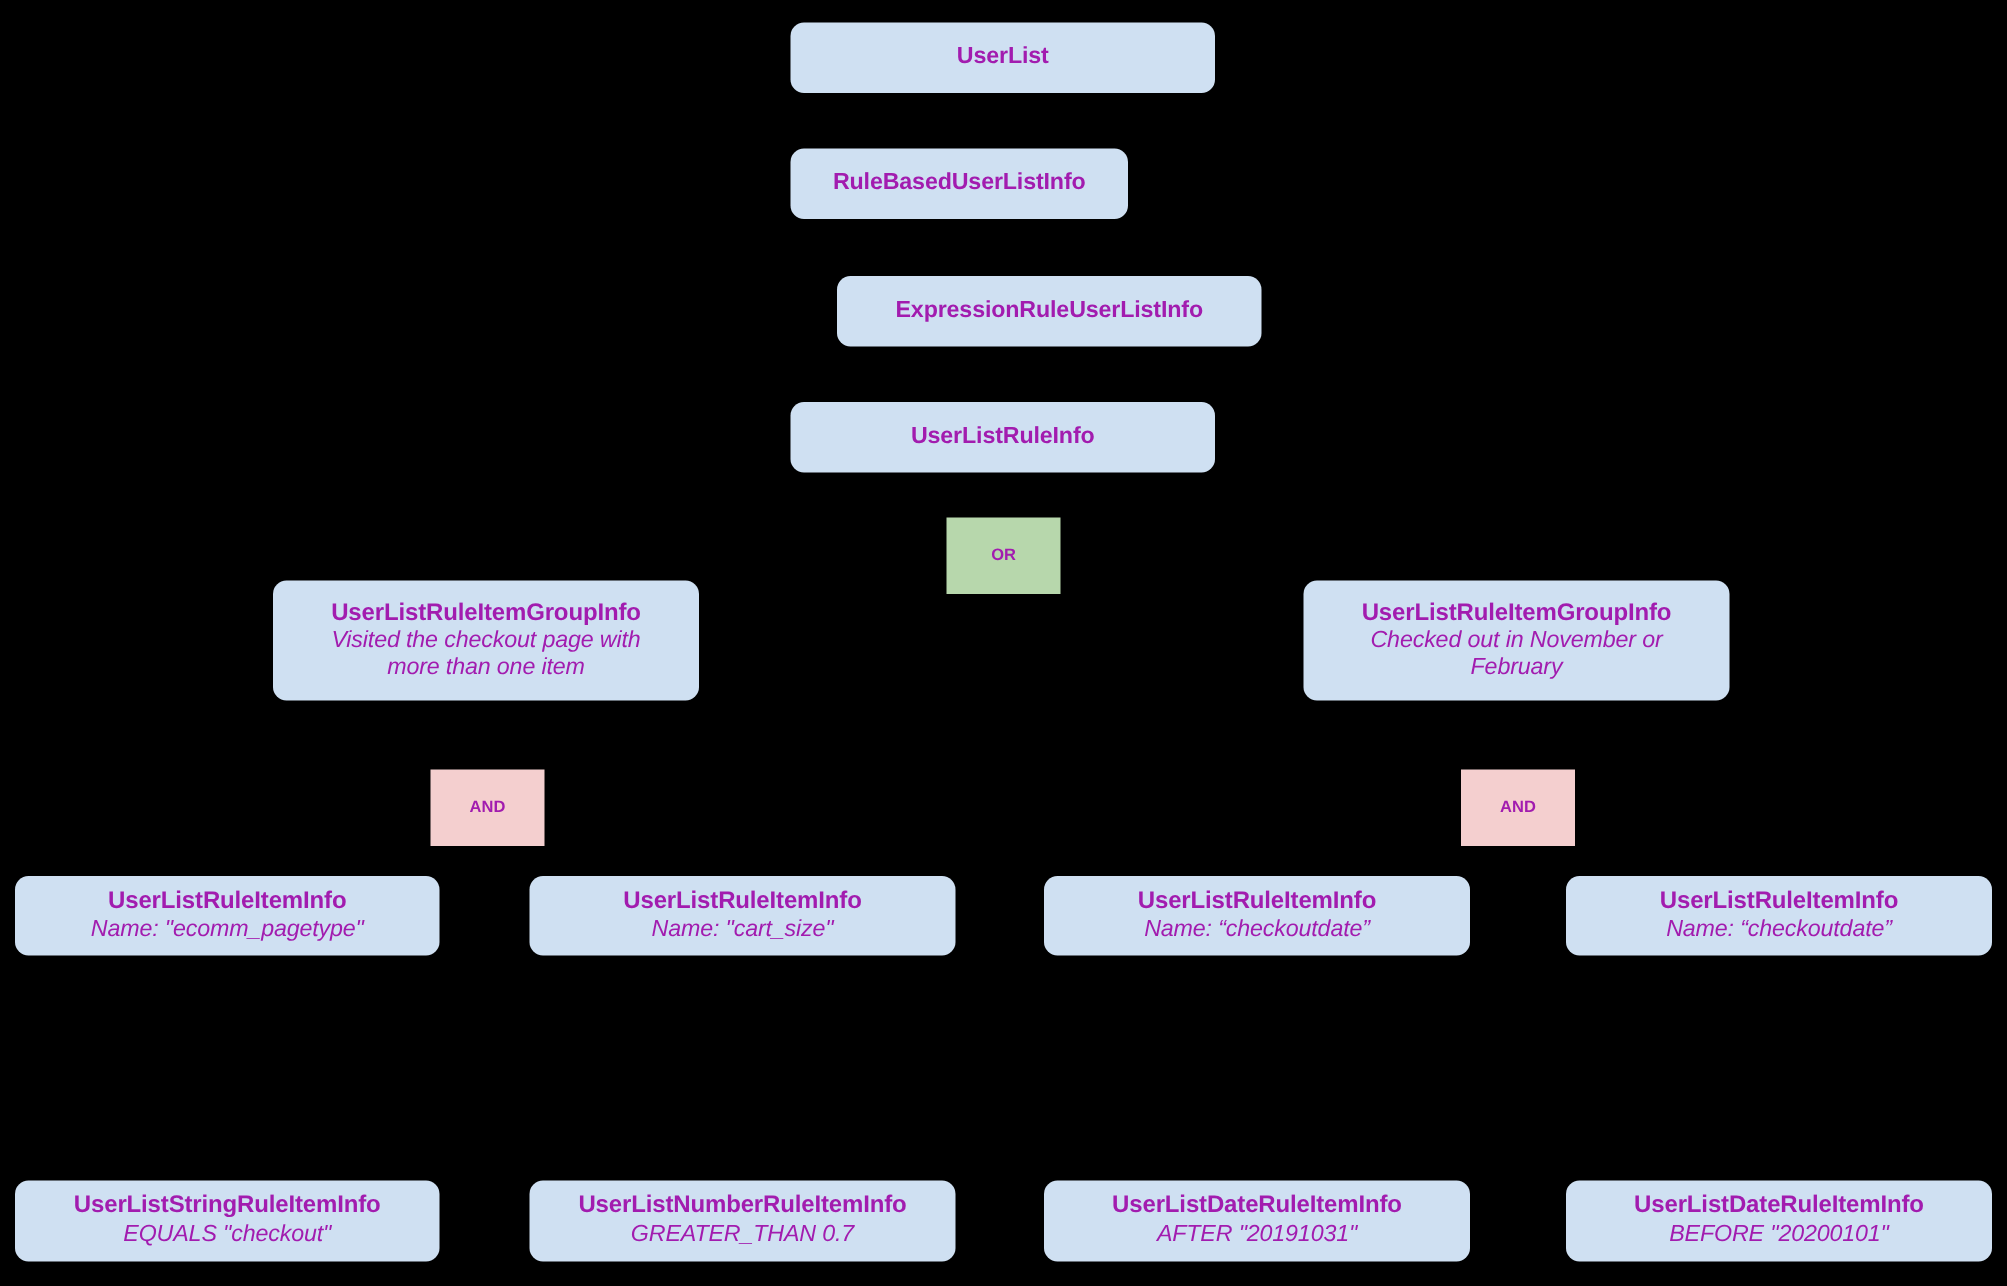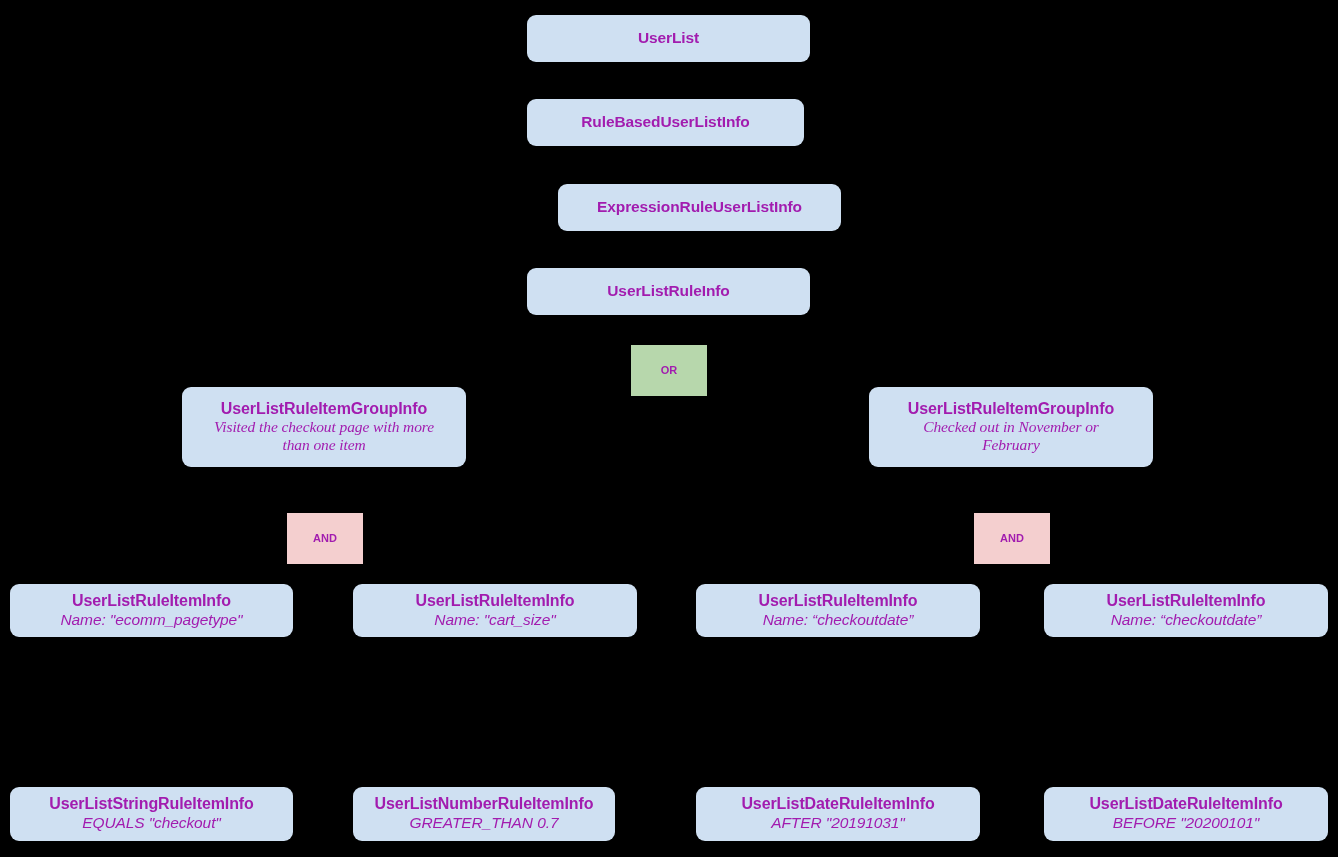--- a/index.html
+++ b/index.html
@@ -75,21 +75,20 @@
   
   .op {
     font-weight: bold;
     font-size: 11px;
   }
 
   
   .group .subtitle {
     padding: 0 24px;
     line-height: 1.16;
-    font-family: Liberation Serif, serif;
   }
 </style>
 </head>
 <body>
 
 <div id="diagram">
 
   <svg id="edges" viewBox="0 0 1338 857" width="1338" height="857" aria-hidden="true">
     <g stroke="#000000" stroke-width="2" fill="none">
       <path d="M669,62 L669,100"></path>
@@ -126,21 +125,21 @@
       <polygon points="495,787 489,777 501,777"></polygon>
       <polygon points="838,787 832,777 844,777"></polygon>
       <polygon points="1186,787 1180,777 1192,777"></polygon>
     </g>
   </svg>
 
   <div class="node rounded chain" style="left:527px; top:15px; width:283px; height:47px; background:#cfe0f2;">
     <span class="title">UserList</span>
   </div>
 
-  <div class="node rounded chain" style="left:527px; top:99px; width:277px; height:47px; background:#cfe0f2;">
+  <div class="node rounded chain" style="left:527px; top:99px; width:225px; height:47px; background:#cfe0f2;">
     <span class="title">RuleBasedUserListInfo</span>
   </div>
 
   <div class="node rounded chain" style="left:527px; top:184px; width:283px; height:47px; background:#cfe0f2;margin-left:31px;">
     <span class="title">ExpressionRuleUserListInfo</span>
   </div>
 
   <div class="node rounded chain" style="left:527px; top:268px; width:283px; height:47px; background:#cfe0f2;text-align:center;">
     <span class="title">UserListRuleInfo</span>
   </div>
@@ -185,21 +184,21 @@
   <div class="node rounded" style="left:1044px; top:584px; width:284px; height:53px; background:#cfe0f2;">
     <span class="title">UserListRuleItemInfo</span>
     <span class="subtitle">Name: “checkoutdate”</span>
   </div>
 
   <div class="node rounded" style="left:10px; top:787px; width:283px; height:54px; background:#cfe0f2;">
     <span class="title">UserListStringRuleItemInfo</span>
     <span class="subtitle">EQUALS "checkout"</span>
   </div>
 
-  <div class="node rounded" style="left:353px; top:787px; width:262px; height:54px; background:#cfe0f2;">
+  <div class="node rounded" style="left:353px; top:787px; width:284px; height:54px; background:#cfe0f2;">
     <span class="title">UserListNumberRuleItemInfo</span>
     <span class="subtitle">GREATER_THAN 0.7</span>
   </div>
 
   <div class="node rounded" style="left:696px; top:787px; width:284px; height:54px; background:#cfe0f2;">
     <span class="title">UserListDateRuleItemInfo</span>
     <span class="subtitle">AFTER "20191031"</span>
   </div>
 
   <div class="node rounded" style="left:1044px; top:787px; width:284px; height:54px; background:#cfe0f2;">

